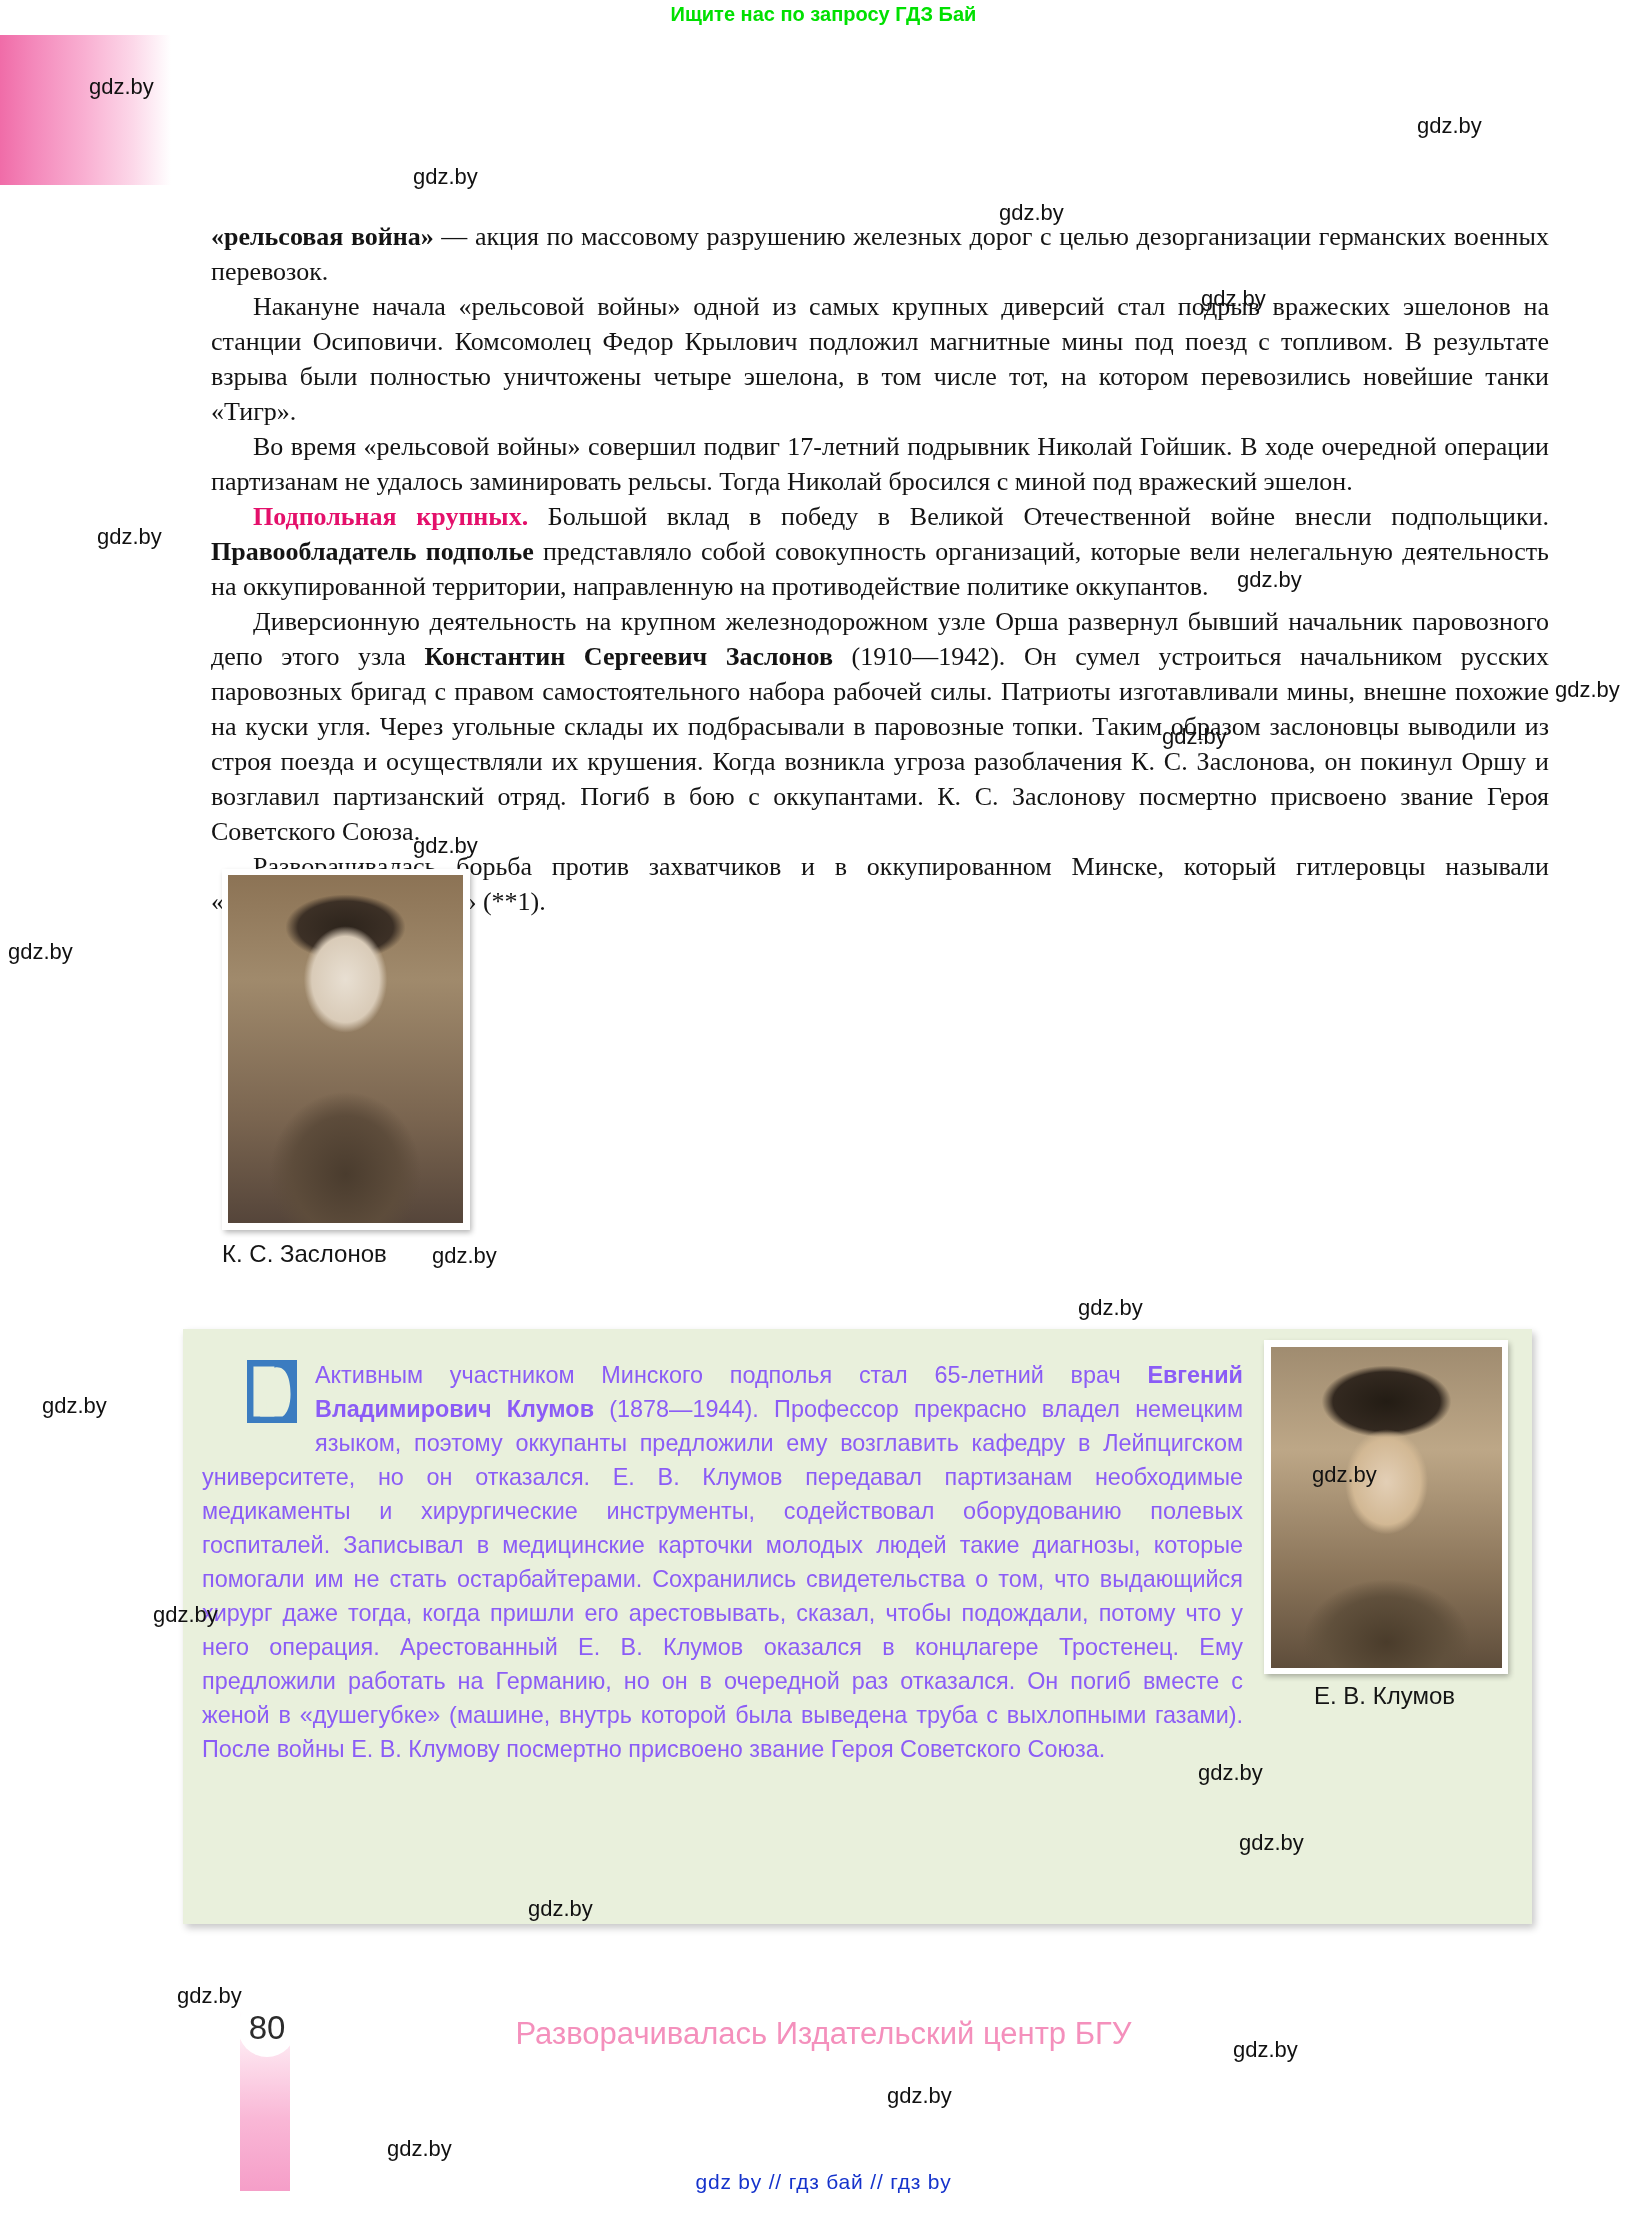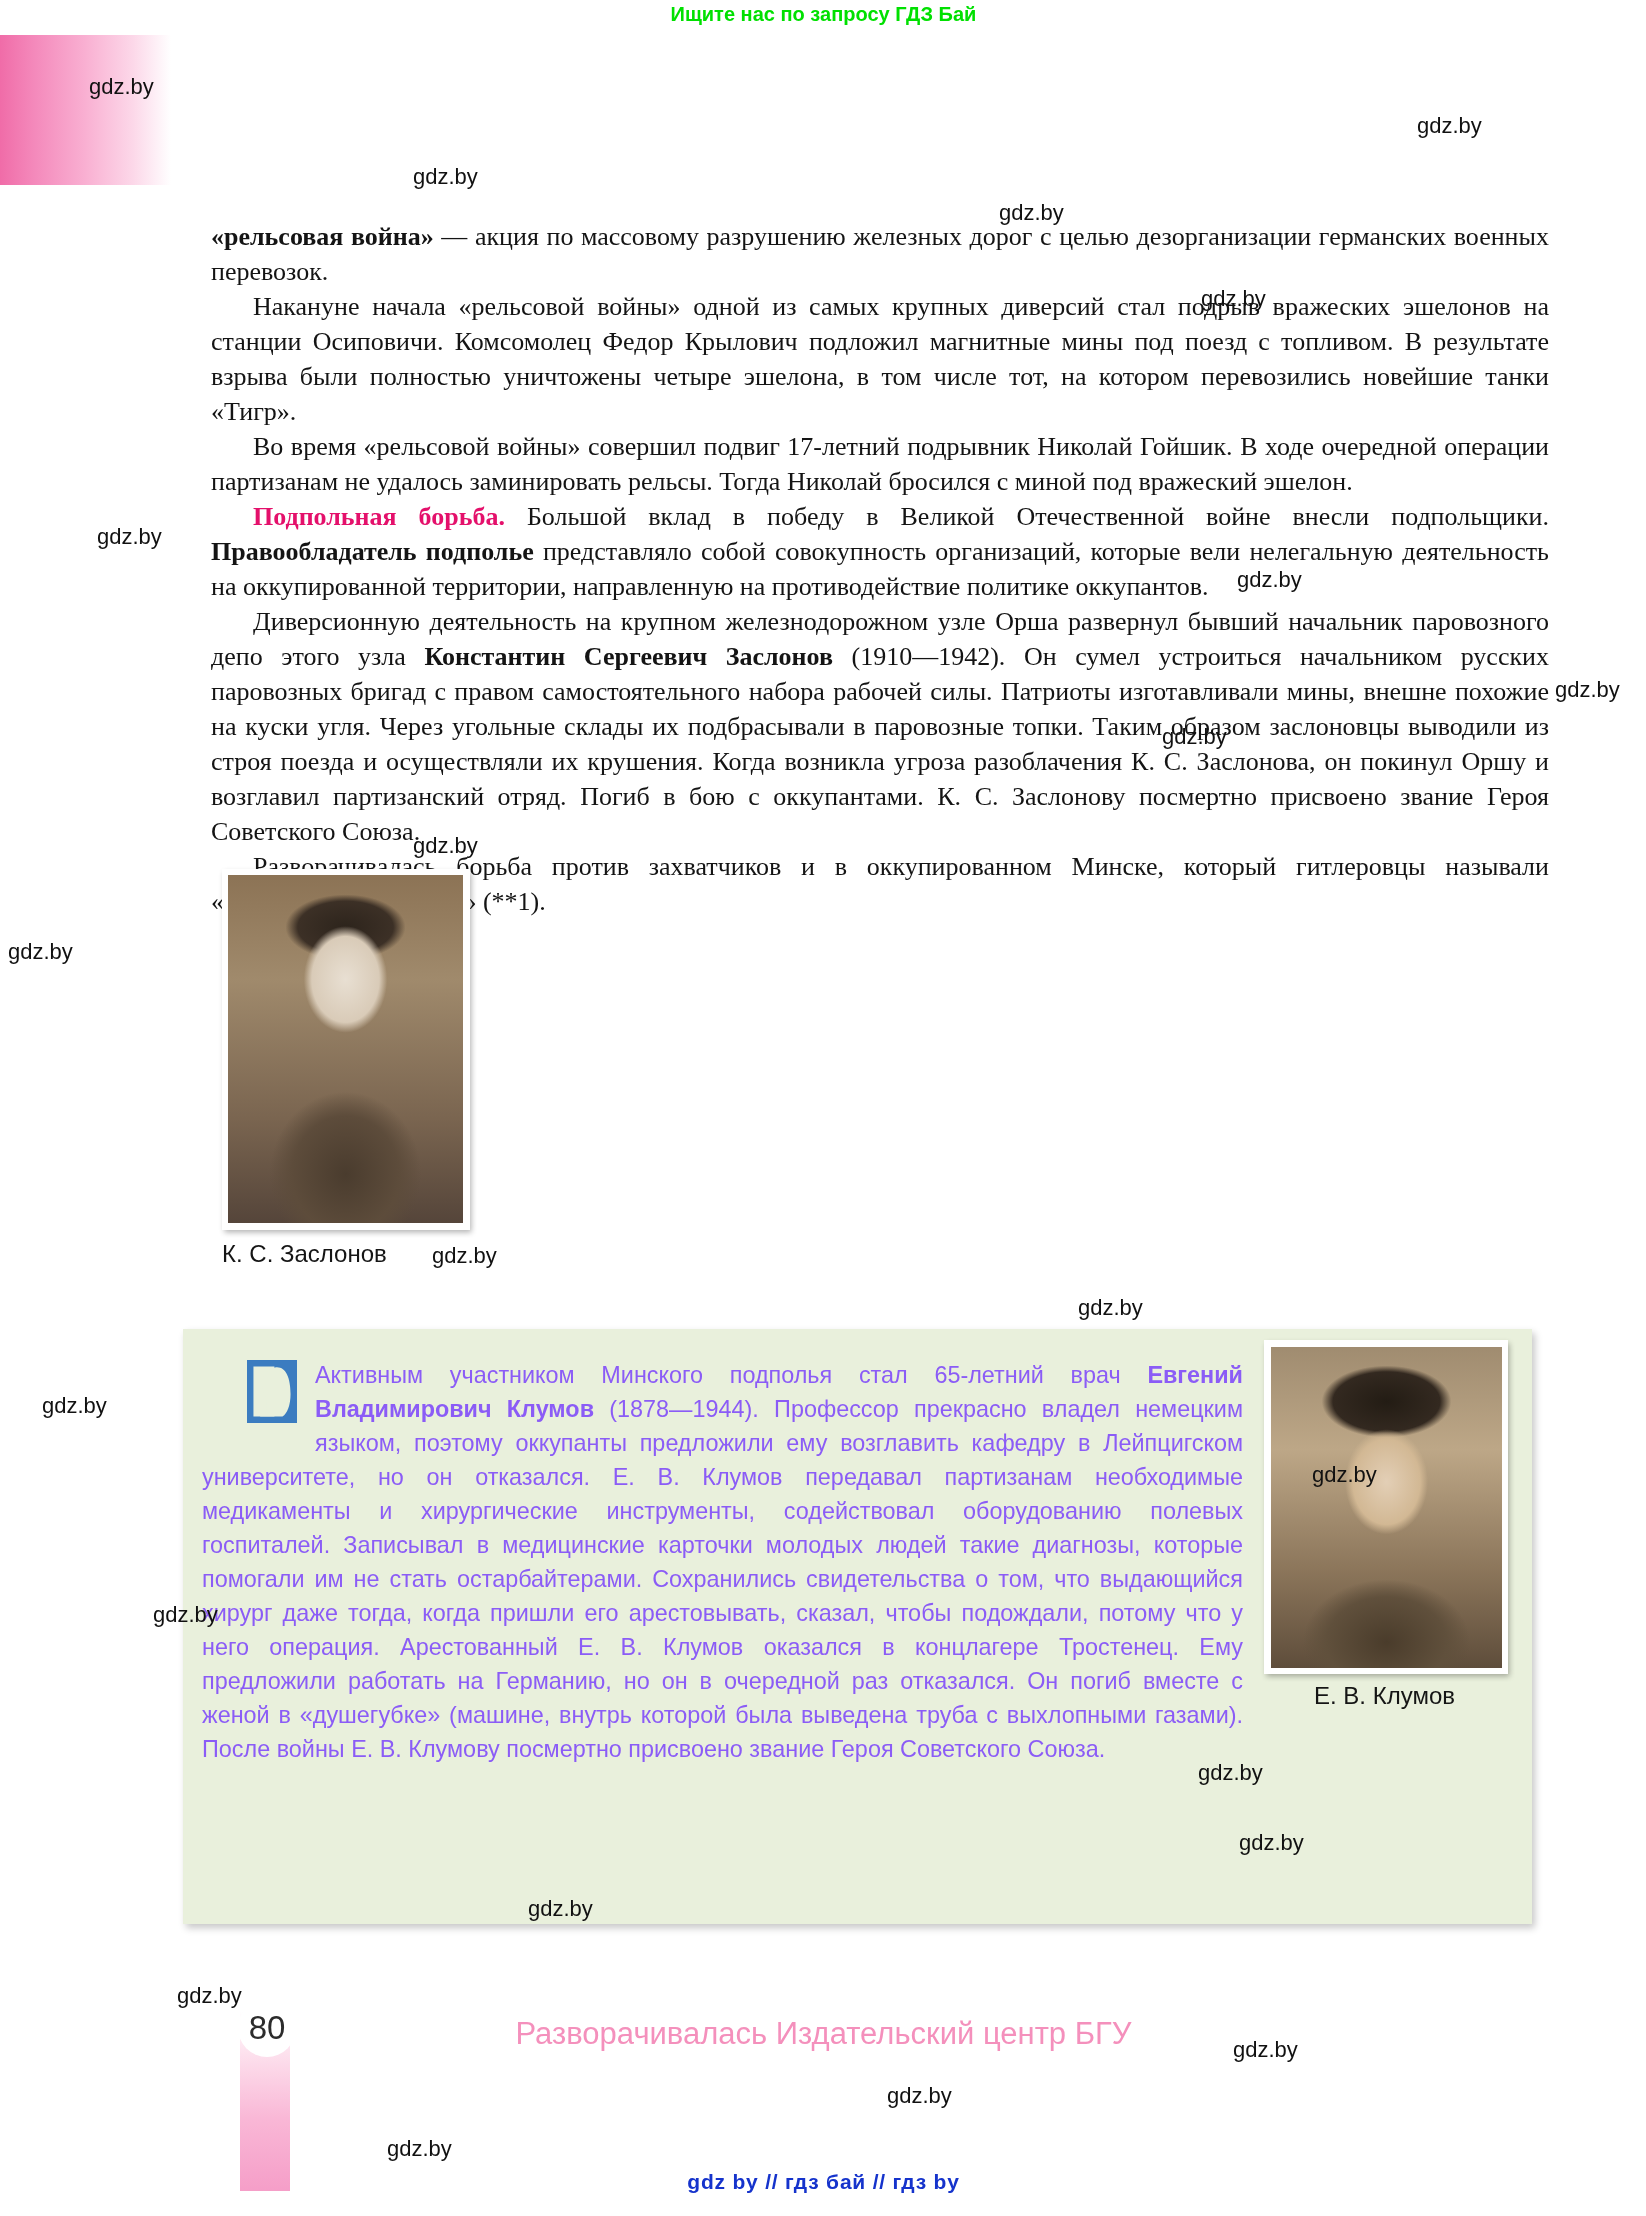--- a/index.html
+++ b/index.html
@@ -219,21 +219,21 @@
     color: #f490bc;
     z-index: 3;
   }
   .bottom-line {
     position: absolute;
     left: 0;
     top: 2170px;
     width: 1647px;
     text-align: center;
     font-family: "Liberation Sans", sans-serif;
-    font-weight: bold;
+    font-weight: normal;
     font-size: 21px;
     color: #1533cc;
     letter-spacing: 0.8px;
   }
 
   
   .wm {
     position: absolute;
     font-family: "Liberation Sans", sans-serif;
     font-size: 22px;
@@ -256,21 +256,21 @@
 
     <p>
       <span class="b">«рельсовая война»</span><span> — акция по массовому разрушению железных дорог с целью дезорганизации германских военных перевозок.</span>
     </p>
 
     <p class="ind">Накануне начала «рельсовой войны» одной из самых крупных диверсий стал подрыв вражеских эшелонов на станции Осиповичи. Комсомолец Федор Крылович подложил магнитные мины под поезд с топливом. В результате взрыва были полностью уничтожены четыре эшелона, в том числе тот, на котором перевозились новейшие танки «Тигр».</p>
 
     <p class="ind">Во время «рельсовой войны» совершил подвиг 17-летний подрывник Николай Гойшик. В ходе очередной операции партизанам не удалось заминировать рельсы. Тогда Николай бросился с миной под вражеский эшелон.</p>
 
     <p class="ind">
-      <span class="term-pink">Подпольная борьба.</span><span> Большой вклад в победу в Великой Отечественной войне внесли подпольщики. </span><span class="b">Правообладатель подполье</span><span> представляло собой совокупность организаций, которые вели нелегальную деятельность на оккупированной территории, направленную на противодействие политике оккупантов.</span>
+      <span class="term-pink">Подпольная крупных.</span><span> Большой вклад в победу в Великой Отечественной войне внесли подпольщики. </span><span class="b">Правообладатель подполье</span><span> представляло собой совокупность организаций, которые вели нелегальную деятельность на оккупированной территории, направленную на противодействие политике оккупантов.</span>
     </p>
 
     <p class="ind">
       <span>Диверсионную деятельность на крупном железнодорожном узле Орша развернул бывший начальник паровозного депо этого узла </span><span class="b">Константин Сергеевич Заслонов</span><span> (1910—1942). Он сумел устроиться начальником русских паровозных бригад с правом самостоятельного набора рабочей силы. Патриоты изготавливали мины, внешне похожие на куски угля. Через угольные склады их подбрасывали в паровозные топки. Таким образом заслоновцы выводили из строя поезда и осуществляли их крушения. Когда возникла угроза разоблачения К. С. Заслонова, он покинул Оршу и возглавил партизанский отряд. Погиб в бою с оккупантами. К. С. Заслонову посмертно присвоено звание Героя Советского Союза.</span>
     </p>
 
     <p class="ind">Разворачивалась борьба против захватчиков и в оккупированном Минске, который гитлеровцы называли «стреляющим городом» (**1).</p>
   </div>
 
   <div class="zaslonov-figure">

